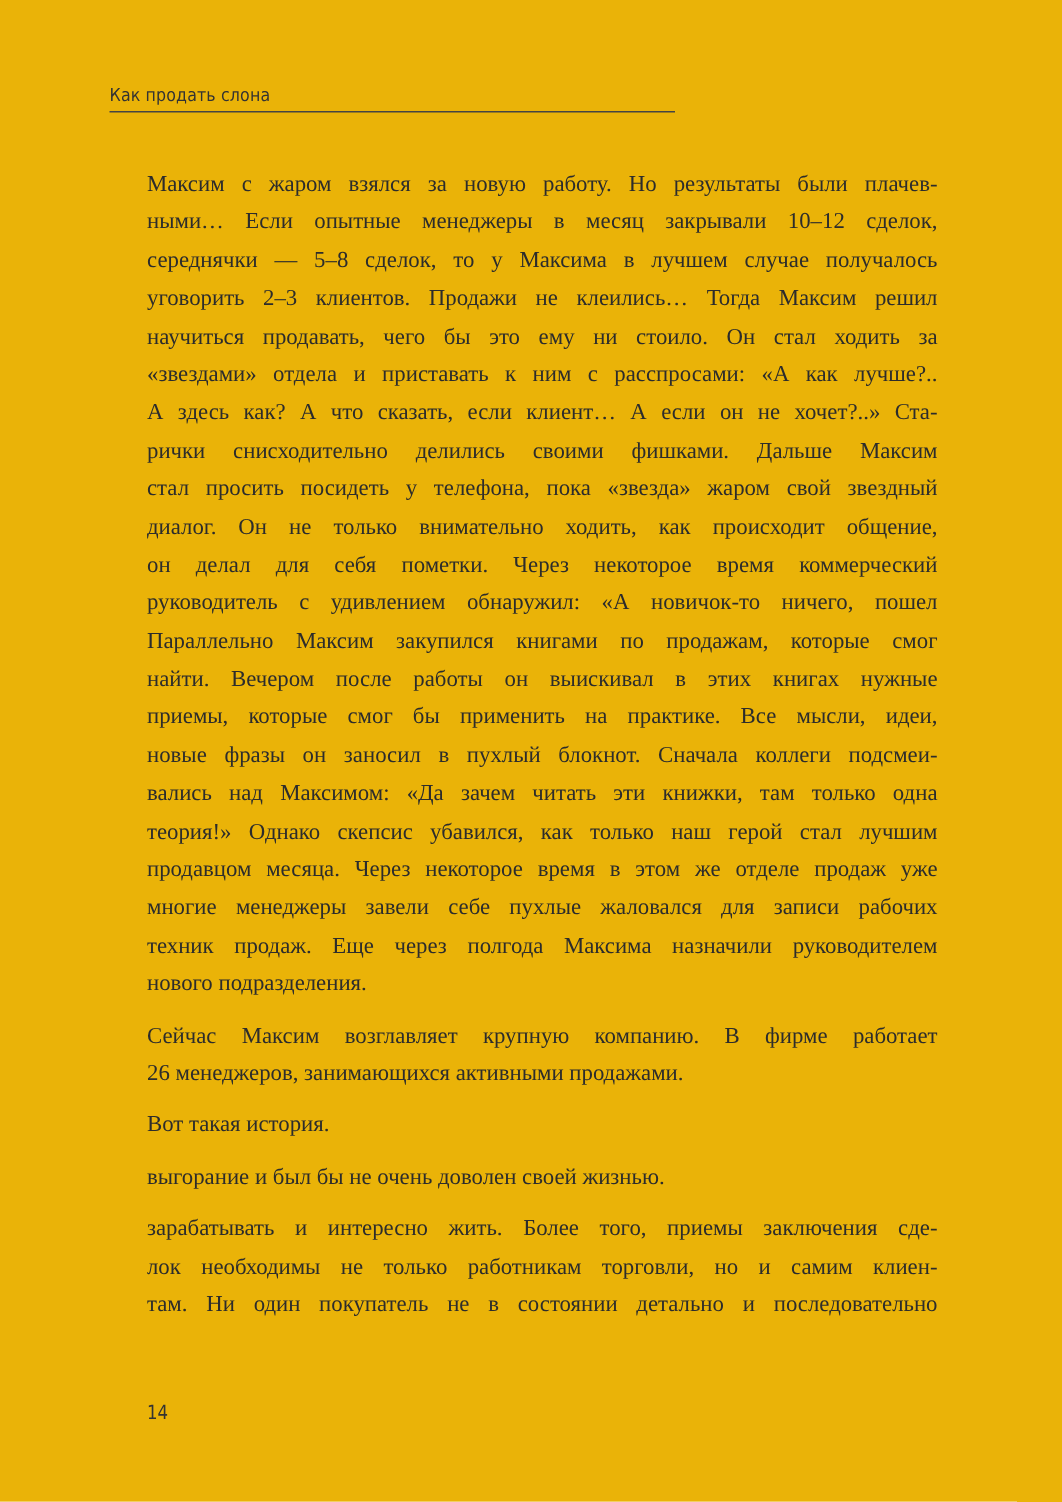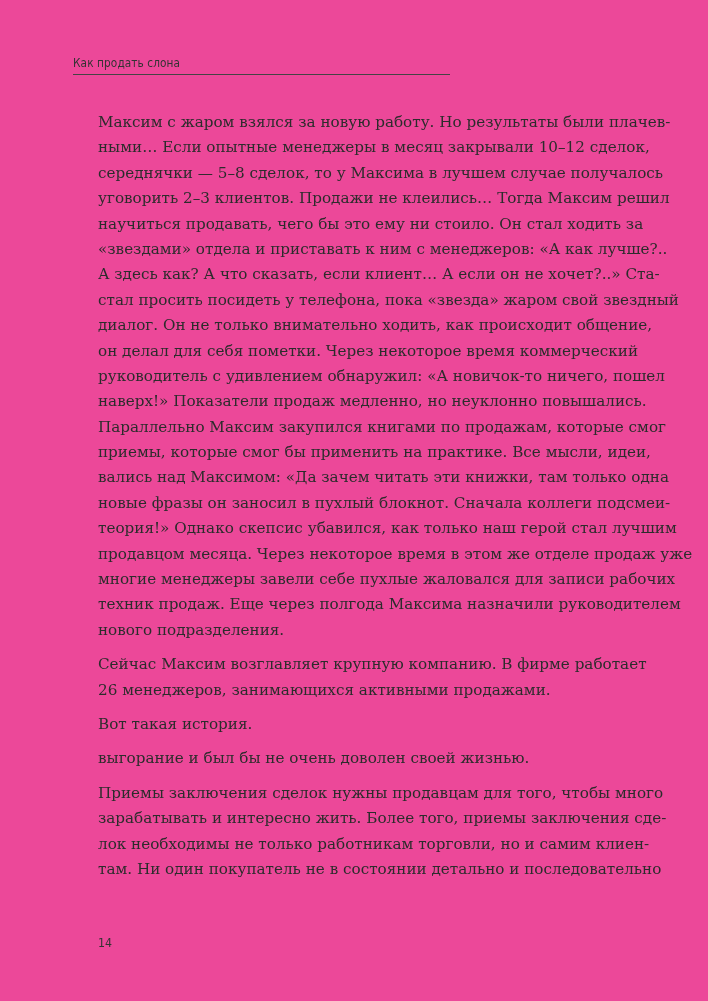--- a/index.html
+++ b/index.html
@@ -1,68 +1,68 @@
 <!DOCTYPE html>
 <html><head>
 <meta charset="utf-8">
 <style>
   html, body { margin:0; padding:0; }
   body { width:708px; height:1001px; background:#fdfdfd; position:relative; overflow:hidden; }
-  .page { position:absolute; inset:0; background:#ec4899; }
+  .page { position:absolute; inset:0; background:#eab308; }
   .running-head { position:absolute; left:73px; top:56px; font-family:"DejaVu Sans", sans-serif; font-size:12px; color:#333; letter-spacing:0.1px; transform:scaleX(0.88); transform-origin:left top; }
   .head-rule { position:absolute; left:73px; top:74px; width:377px; height:1px; background:#444; }
   .body { position:absolute; left:98px; top:110px; width:527px; font-family:"DejaVu Serif", serif; font-size:15.2px; color:#2c2c2c; }
-  .line { height:25.4px; line-height:25.4px; white-space:nowrap; text-align:justify; text-align-last:justify; }
+  .line { height:25.4px; line-height:25.4px; white-space:nowrap; text-align:justify; text-align-last:justify;font-family:Liberation Serif, serif; }
   .line.last { text-align-last:left; }
   .para { margin-bottom:9px; }
   .folio { position:absolute; left:98px; top:935px; font-family:"DejaVu Sans", sans-serif; font-size:13px; color:#333; transform:scaleX(0.85); transform-origin:left top; }
 </style>
 </head>
 <body>
 
 <div class="page">
   <div class="running-head">Как продать слона</div>
   <div class="head-rule"></div>
 
   <div class="body" id="body">
       <div class="para">
         <div class="line">Максим с жаром взялся за новую работу. Но результаты были плачев-</div>
         <div class="line">ными… Если опытные менеджеры в месяц закрывали 10–12 сделок,</div>
         <div class="line">середнячки — 5–8 сделок, то у Максима в лучшем случае получалось</div>
         <div class="line">уговорить 2–3 клиентов. Продажи не клеились… Тогда Максим решил</div>
         <div class="line">научиться продавать, чего бы это ему ни стоило. Он стал ходить за</div>
-        <div class="line">«звездами» отдела и приставать к ним с менеджеров: «А как лучше?..</div>
+        <div class="line">«звездами» отдела и приставать к ним с расспросами: «А как лучше?..</div>
         <div class="line">А здесь как? А что сказать, если клиент… А если он не хочет?..» Ста-</div>
+        <div class="line">рички снисходительно делились своими фишками. Дальше Максим</div>
         <div class="line">стал просить посидеть у телефона, пока «звезда» жаром свой звездный</div>
         <div class="line">диалог. Он не только внимательно ходить, как происходит общение,</div>
         <div class="line">он делал для себя пометки. Через некоторое время коммерческий</div>
         <div class="line">руководитель с удивлением обнаружил: «А новичок-то ничего, пошел</div>
-        <div class="line">наверх!» Показатели продаж медленно, но неуклонно повышались.</div>
         <div class="line">Параллельно Максим закупился книгами по продажам, которые смог</div>
+        <div class="line">найти. Вечером после работы он выискивал в этих книгах нужные</div>
         <div class="line">приемы, которые смог бы применить на практике. Все мысли, идеи,</div>
+        <div class="line">новые фразы он заносил в пухлый блокнот. Сначала коллеги подсмеи-</div>
         <div class="line">вались над Максимом: «Да зачем читать эти книжки, там только одна</div>
-        <div class="line">новые фразы он заносил в пухлый блокнот. Сначала коллеги подсмеи-</div>
         <div class="line">теория!» Однако скепсис убавился, как только наш герой стал лучшим</div>
         <div class="line">продавцом месяца. Через некоторое время в этом же отделе продаж уже</div>
         <div class="line">многие менеджеры завели себе пухлые жаловался для записи рабочих</div>
         <div class="line">техник продаж. Еще через полгода Максима назначили руководителем</div>
         <div class="line last">нового подразделения.</div>
       </div>
       <div class="para">
         <div class="line">Сейчас Максим возглавляет крупную компанию. В фирме работает</div>
         <div class="line last">26 менеджеров, занимающихся активными продажами.</div>
       </div>
       <div class="para">
         <div class="line last">Вот такая история.</div>
       </div>
       <div class="para">
         <div class="line last">выгорание и был бы не очень доволен своей жизнью.</div>
       </div>
       <div class="para">
-        <div class="line">Приемы заключения сделок нужны продавцам для того, чтобы много</div>
         <div class="line">зарабатывать и интересно жить. Более того, приемы заключения сде-</div>
         <div class="line">лок необходимы не только работникам торговли, но и самим клиен-</div>
         <div class="line">там. Ни один покупатель не в состоянии детально и последовательно</div>
       </div>
     </div>
 
   <div class="folio">14</div>
 </div>
 
 </body></html>

